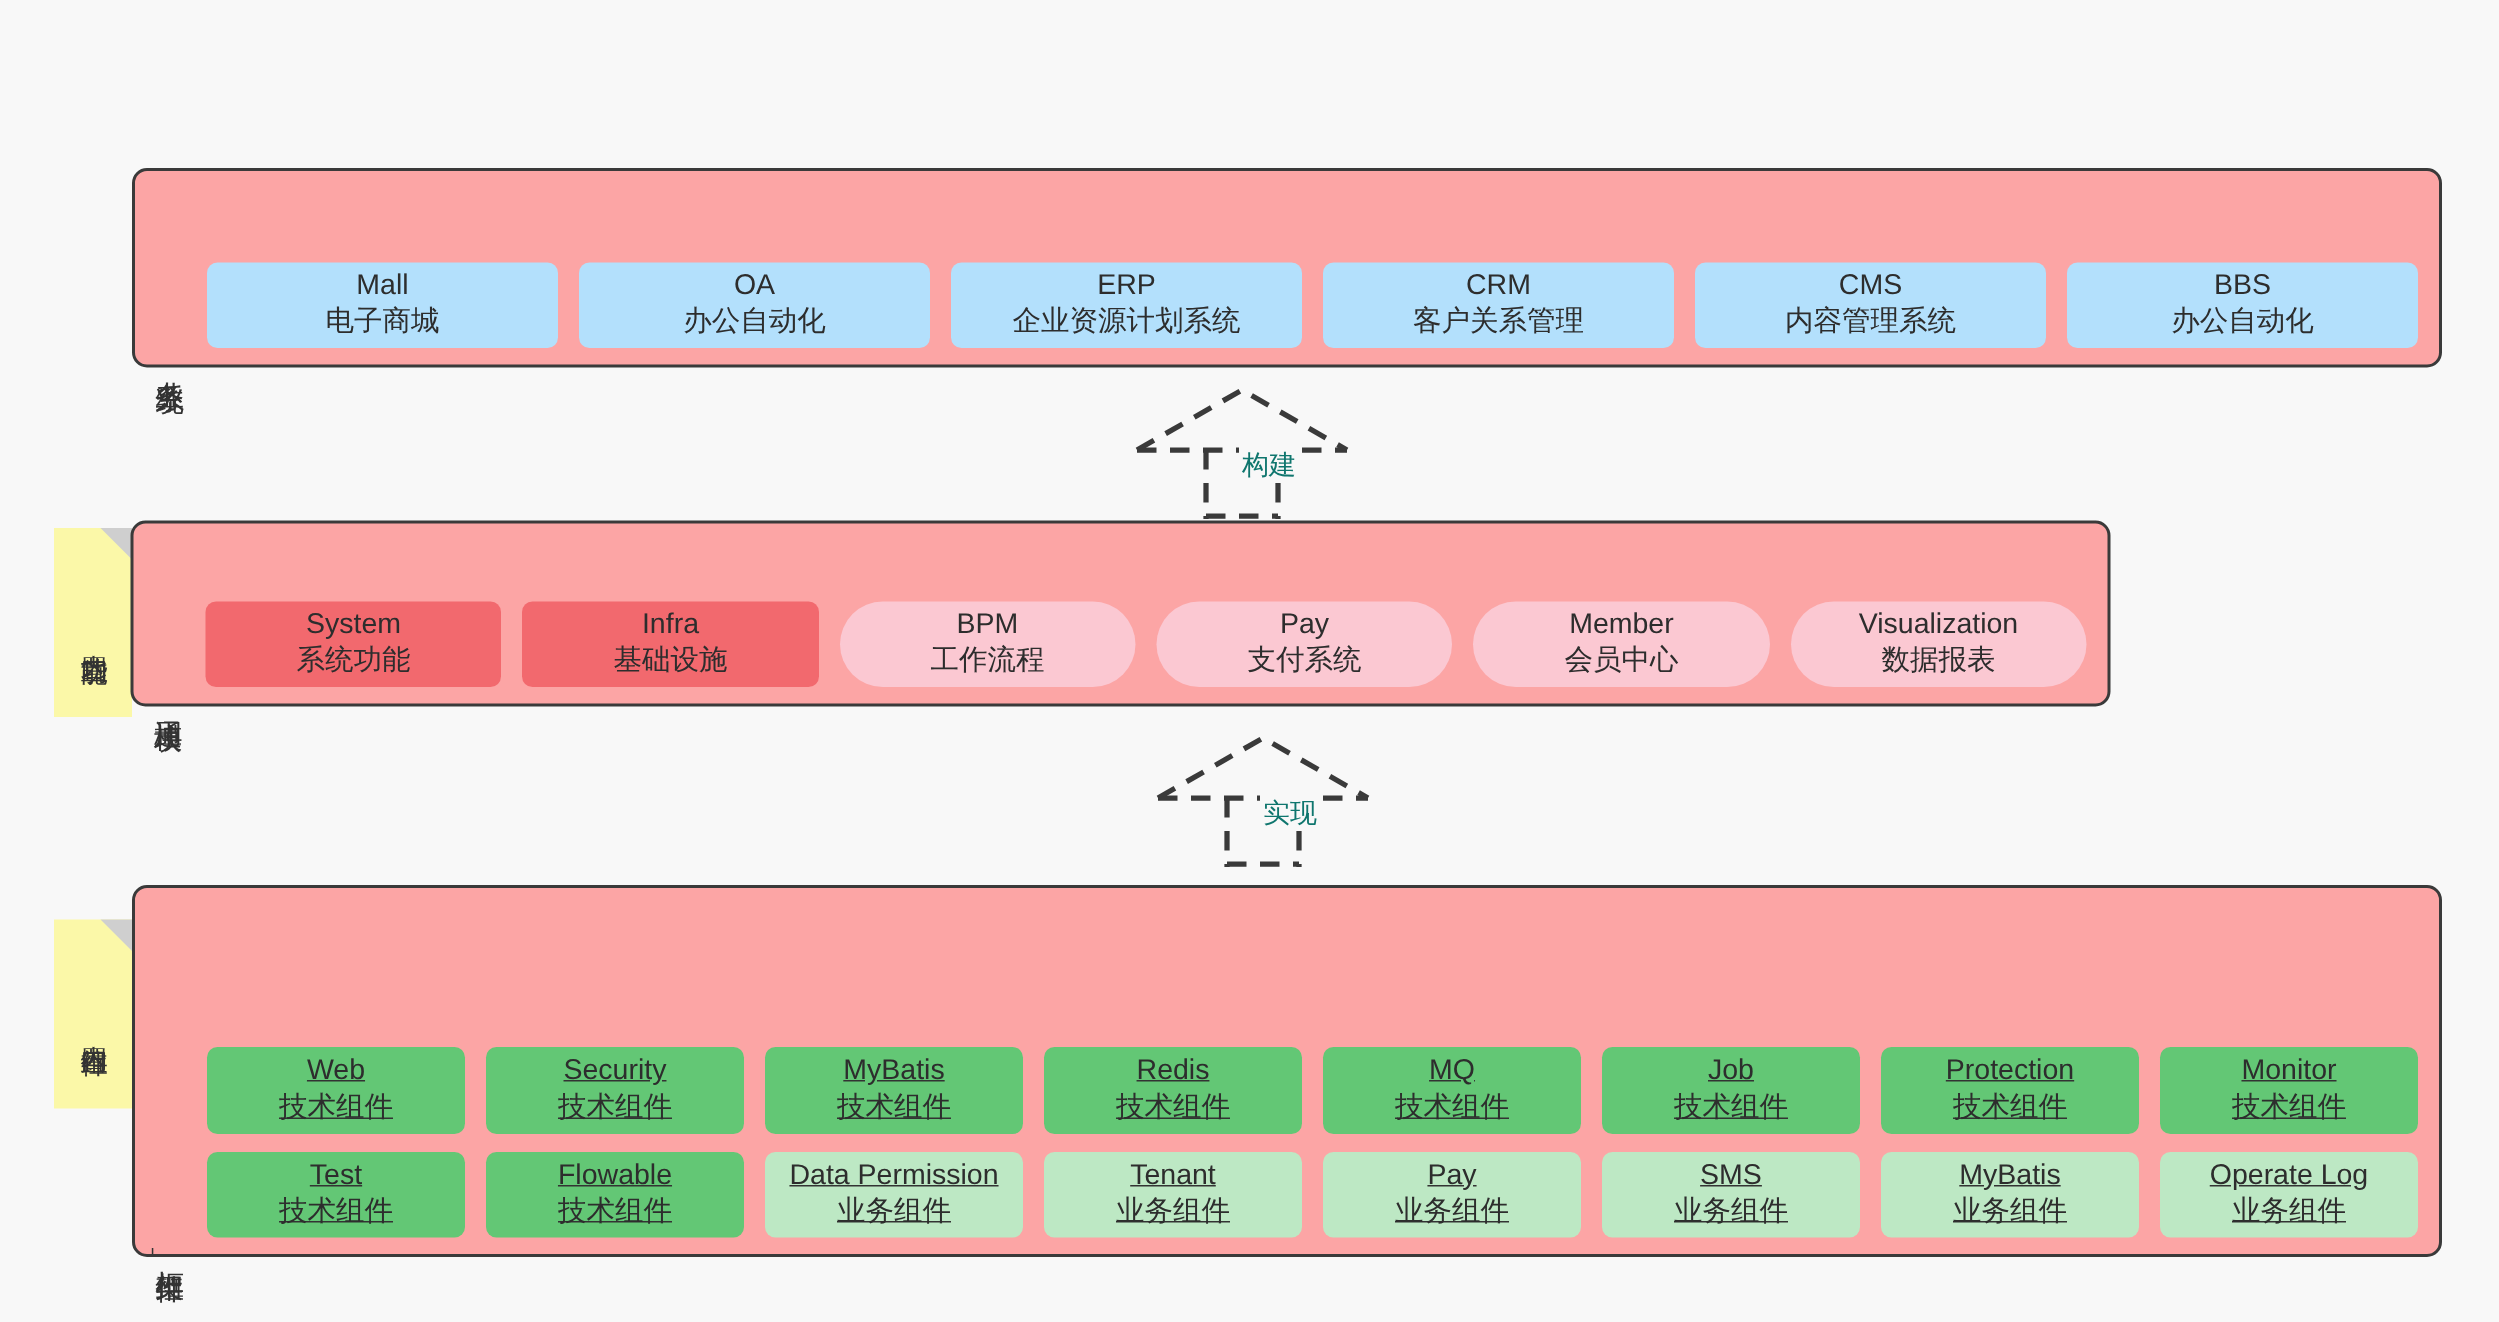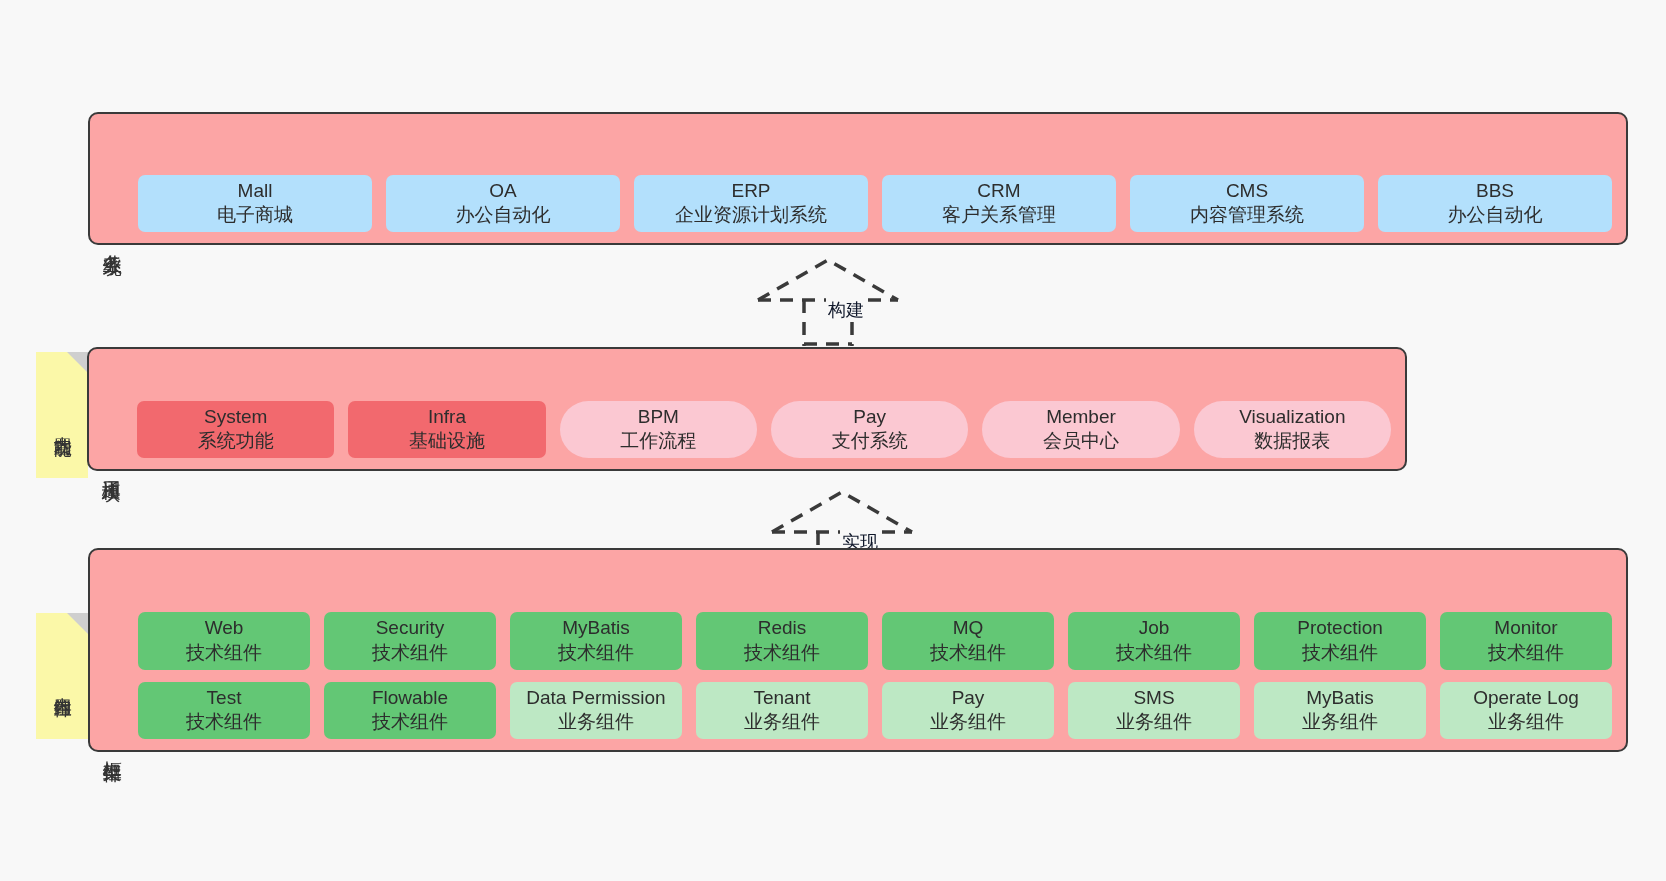--- a/index.html
+++ b/index.html
@@ -105,21 +105,21 @@
 
   
   .arrow{position:absolute;}
   .arrow svg{display:block;overflow:visible;}
   .arrow .alabel{
     position:absolute;
     left:50%;
     top:40px;
     transform:translateX(-2px);
     font-size:18px;
-    color:#0f172a;
+    color:#0f766e;
     background:#f8f8f8;
     padding:0 2px;
     white-space:nowrap;
     user-select:none;
   }
 </style>
 </head>
 <body>
 
 <div id="stage">
@@ -215,21 +215,21 @@
       <line x1="46" y1="86" x2="94" y2="86" stroke="#3a3a3a" stroke-width="3.5" stroke-dasharray="13,9"></line>
     </svg>
     <span class="alabel">实现</span>
   </div>
 
   <div class="note" style="left:36px;top:613px;height:126px;">
     <span class="fold"></span>
     <span>内置组件</span>
   </div>
 
-  <div class="layer" id="layer-framework" style="left:88px;top:548px;width:1540px;height:204px;">
+  <div class="layer" id="layer-framework" style="left:88px;top:590px;width:1540px;height:248px;text-decoration:underline;">
     <div class="layer-title">框架组件</div>
     <div class="layer-body">
 
       <div class="row">
         <div class="card c-green">
           <span class="t1">Web</span>
           <span class="t2">技术组件</span>
         </div>
         <div class="card c-green">
           <span class="t1">Security</span>

